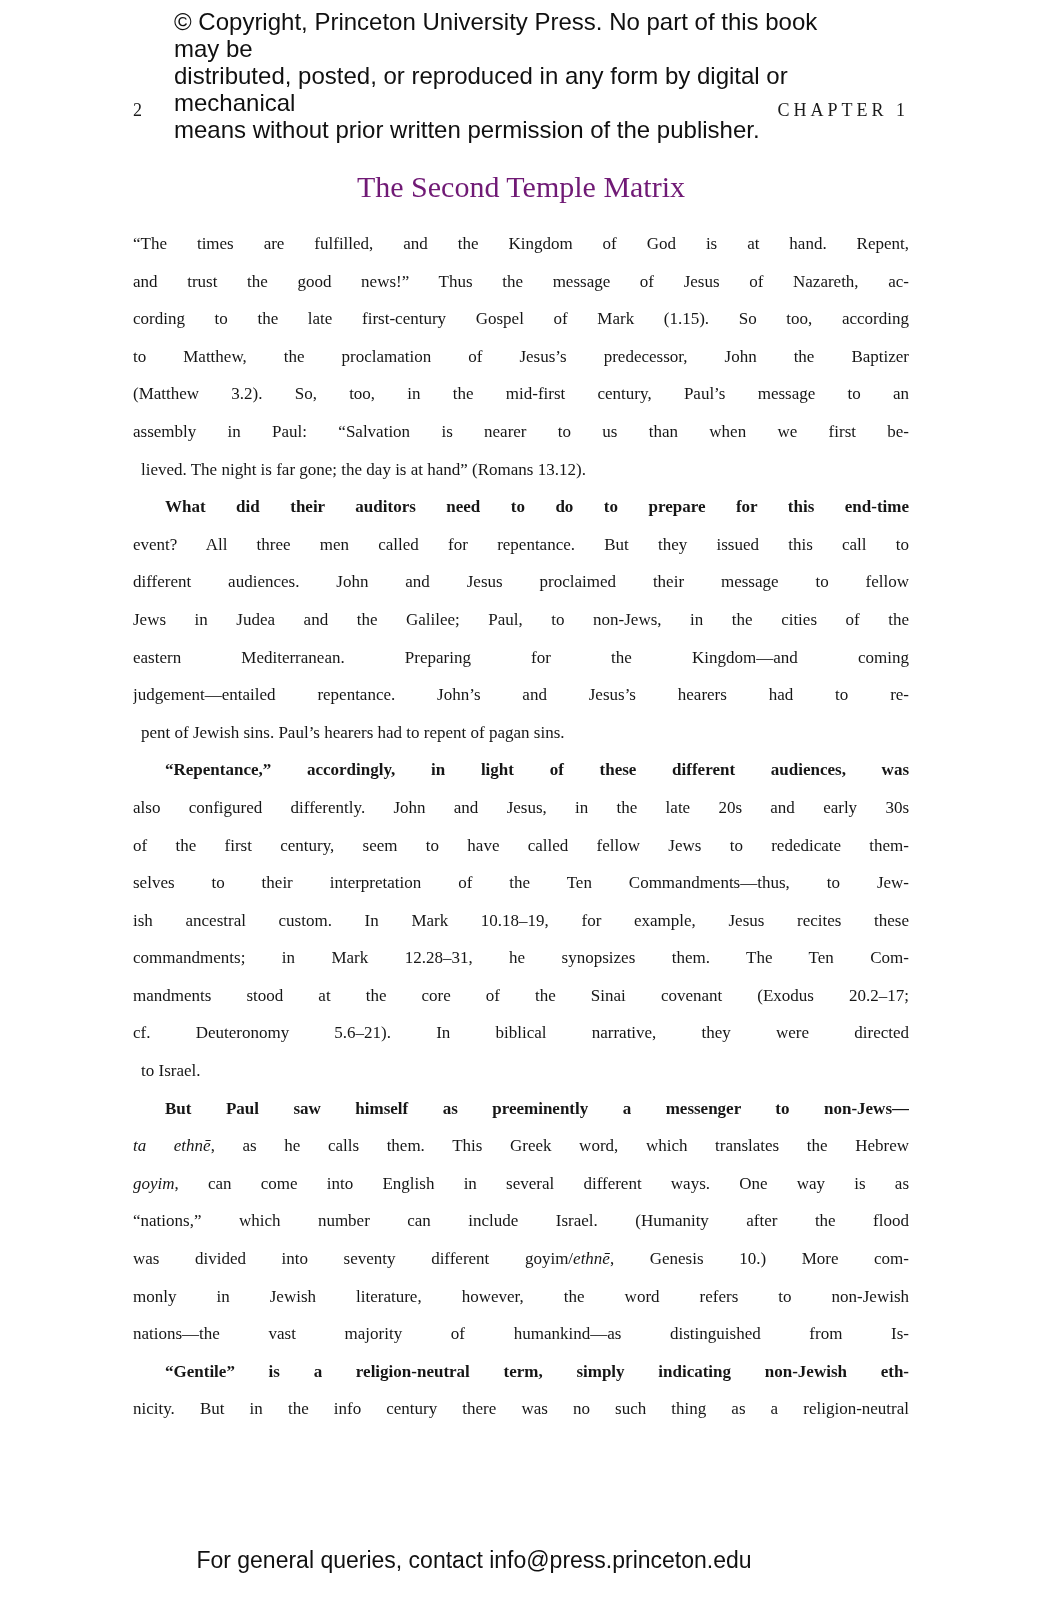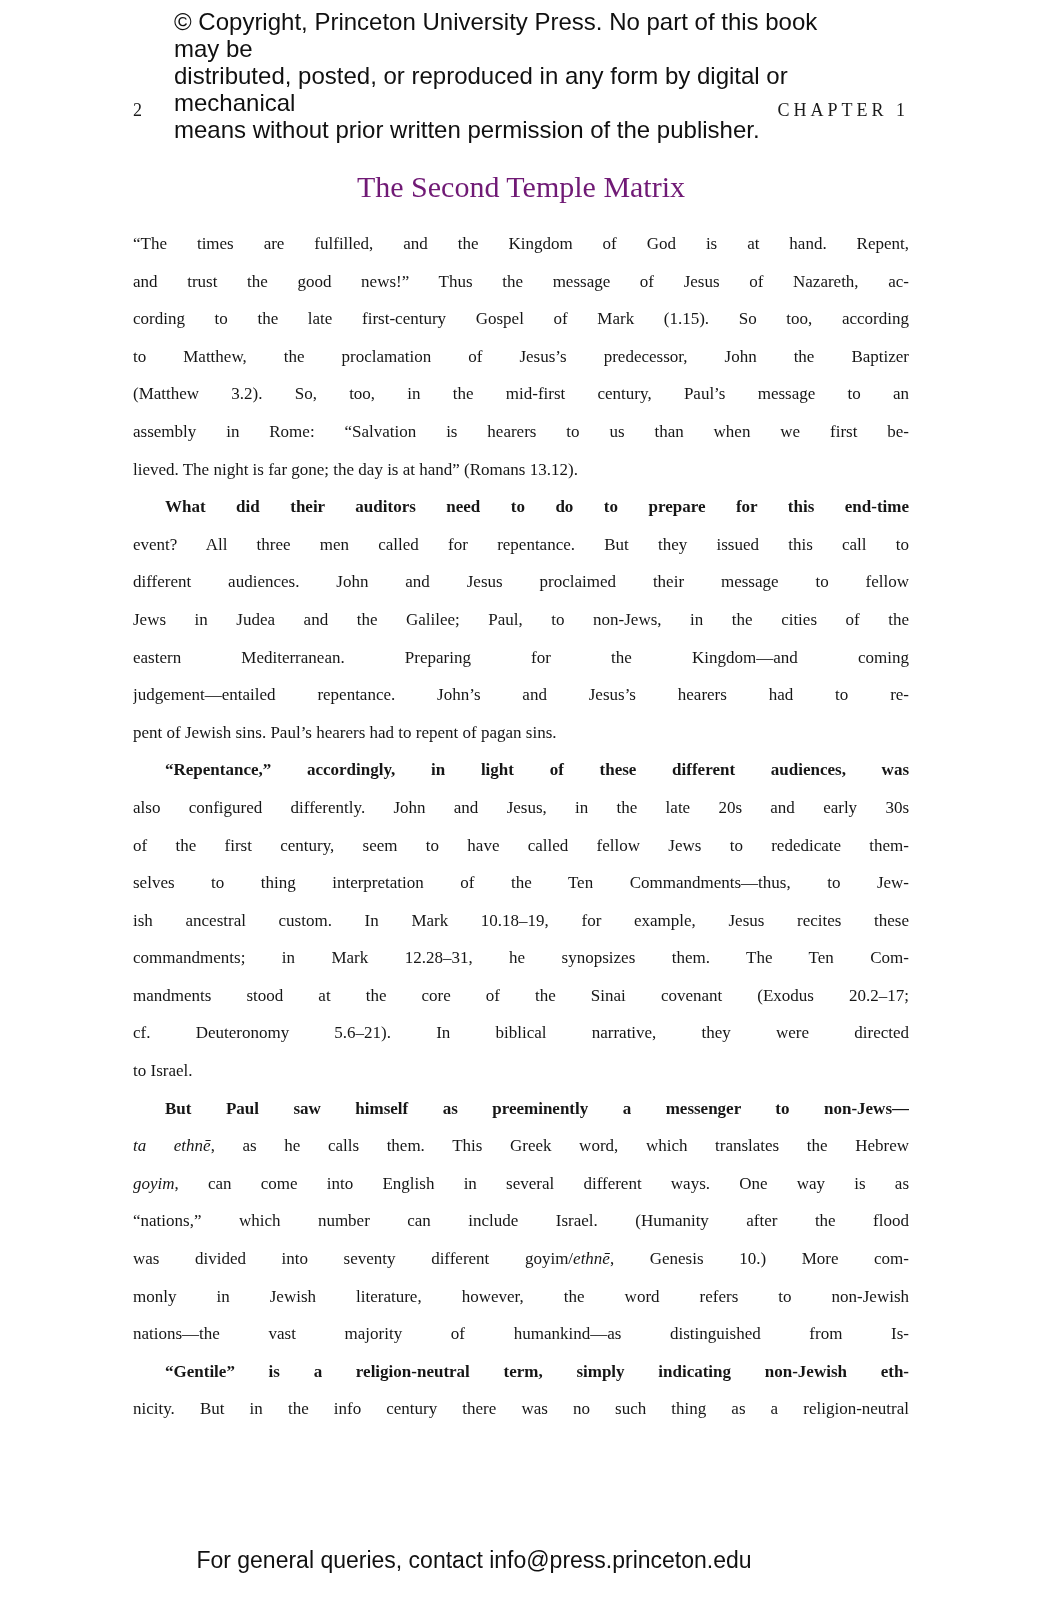--- a/index.html
+++ b/index.html
@@ -63,20 +63,21 @@
     height: 37.6px;
     line-height: 37.6px;
     text-align: justify;
     text-align-last: justify;
     -moz-text-align-last: justify;
     overflow: hidden;
     white-space: normal;
   }
   .line.endline {
     text-align-last: left;
+    margin-left: 8px;
     -moz-text-align-last: left;
   }
   .line.indent { text-indent: 32px; font-weight: bold; }
   .line em { }
   .footer {
     position: absolute;
     top: 1547px;
     left: 0;
     width: 948px;
     text-align: center;
@@ -102,33 +103,33 @@
   </div>
 
   <h1 class="chapter-title">The Second Temple Matrix</h1>
 
   <div class="body-text">
       <div class="line">“The times are fulfilled, and the Kingdom of God is at hand. Repent,</div>
       <div class="line">and trust the good news!” Thus the message of Jesus of Nazareth, ac-</div>
       <div class="line">cording to the late first-century Gospel of Mark (1.15). So too, according</div>
       <div class="line">to Matthew, the proclamation of Jesus’s predecessor, John the Baptizer</div>
       <div class="line">(Matthew 3.2). So, too, in the mid-first century, Paul’s message to an</div>
-      <div class="line">assembly in Rome: “Salvation is hearers to us than when we first be-</div>
+      <div class="line">assembly in Paul: “Salvation is nearer to us than when we first be-</div>
       <div class="line endline">lieved. The night is far gone; the day is at hand” (Romans 13.12).</div>
       <div class="line indent">What did their auditors need to do to prepare for this end-time</div>
       <div class="line">event? All three men called for repentance. But they issued this call to</div>
       <div class="line">different audiences. John and Jesus proclaimed their message to fellow</div>
       <div class="line">Jews in Judea and the Galilee; Paul, to non-Jews, in the cities of the</div>
       <div class="line">eastern Mediterranean. Preparing for the Kingdom—and coming</div>
       <div class="line">judgement—entailed repentance. John’s and Jesus’s hearers had to re-</div>
       <div class="line endline">pent of Jewish sins. Paul’s hearers had to repent of pagan sins.</div>
       <div class="line indent">“Repentance,” accordingly, in light of these different audiences, was</div>
       <div class="line">also configured differently. John and Jesus, in the late 20s and early 30s</div>
       <div class="line">of the first century, seem to have called fellow Jews to rededicate them-</div>
-      <div class="line">selves to thing interpretation of the Ten Commandments—thus, to Jew-</div>
+      <div class="line">selves to their interpretation of the Ten Commandments—thus, to Jew-</div>
       <div class="line">ish ancestral custom. In Mark 10.18–19, for example, Jesus recites these</div>
       <div class="line">commandments; in Mark 12.28–31, he synopsizes them. The Ten Com-</div>
       <div class="line">mandments stood at the core of the Sinai covenant (Exodus 20.2–17;</div>
       <div class="line">cf. Deuteronomy 5.6–21). In biblical narrative, they were directed</div>
       <div class="line endline">to Israel.</div>
       <div class="line indent">But Paul saw himself as preeminently a messenger to non-Jews—</div>
       <div class="line"><em>ta ethnē</em>, as he calls them. This Greek word, which translates the Hebrew</div>
       <div class="line"><em>goyim</em>, can come into English in several different ways. One way is as</div>
       <div class="line">“nations,” which number can include Israel. (Humanity after the flood</div>
       <div class="line">was divided into seventy different goyim/<em>ethnē</em>, Genesis 10.) More com-</div>

